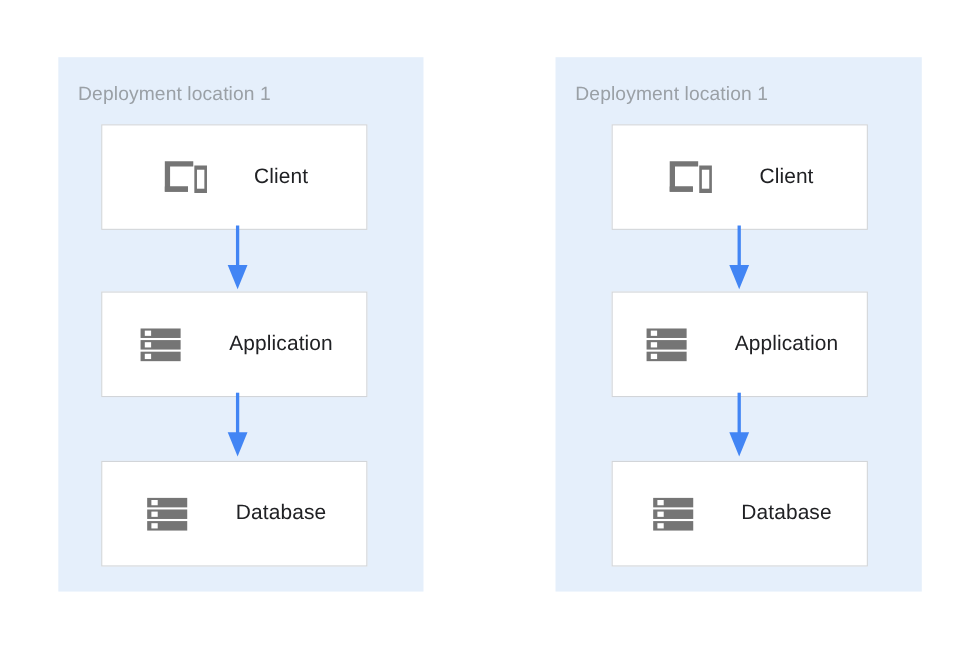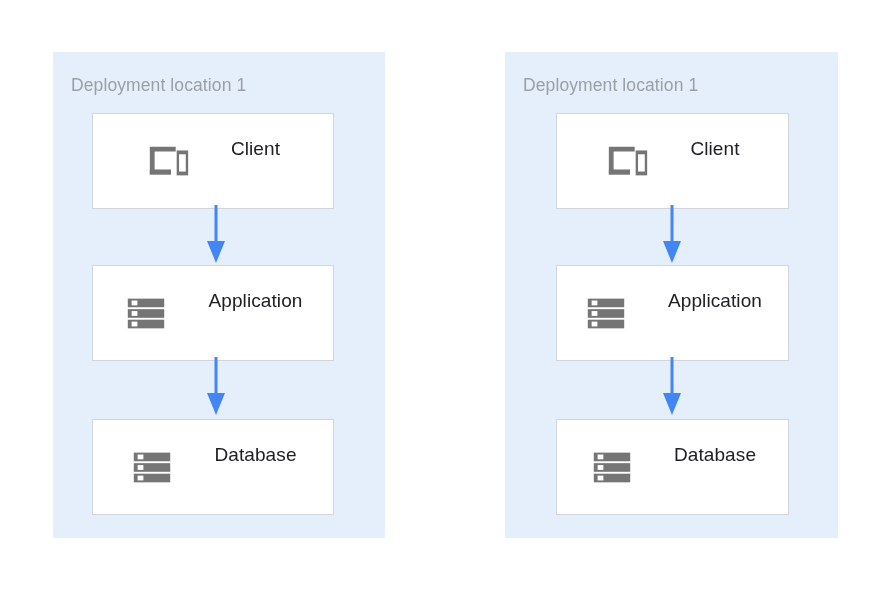--- a/index.html
+++ b/index.html
@@ -47,21 +47,21 @@
     border: 1px solid #D2D5D9;
     box-sizing: border-box;
     display: flex;
     flex-direction: row;
     align-items: center;
     justify-content: center;
   }
   .node-inner {
     display: flex;
     flex-direction: row;
-    align-items: flex-start;
+    align-items: center;
     gap: 39px;
   }
   .node-label {
     font-size: 19px;
     color: #202124;
     white-space: nowrap;
     letter-spacing: 0.1px;
   }
   .icon {
     width: 46px;

